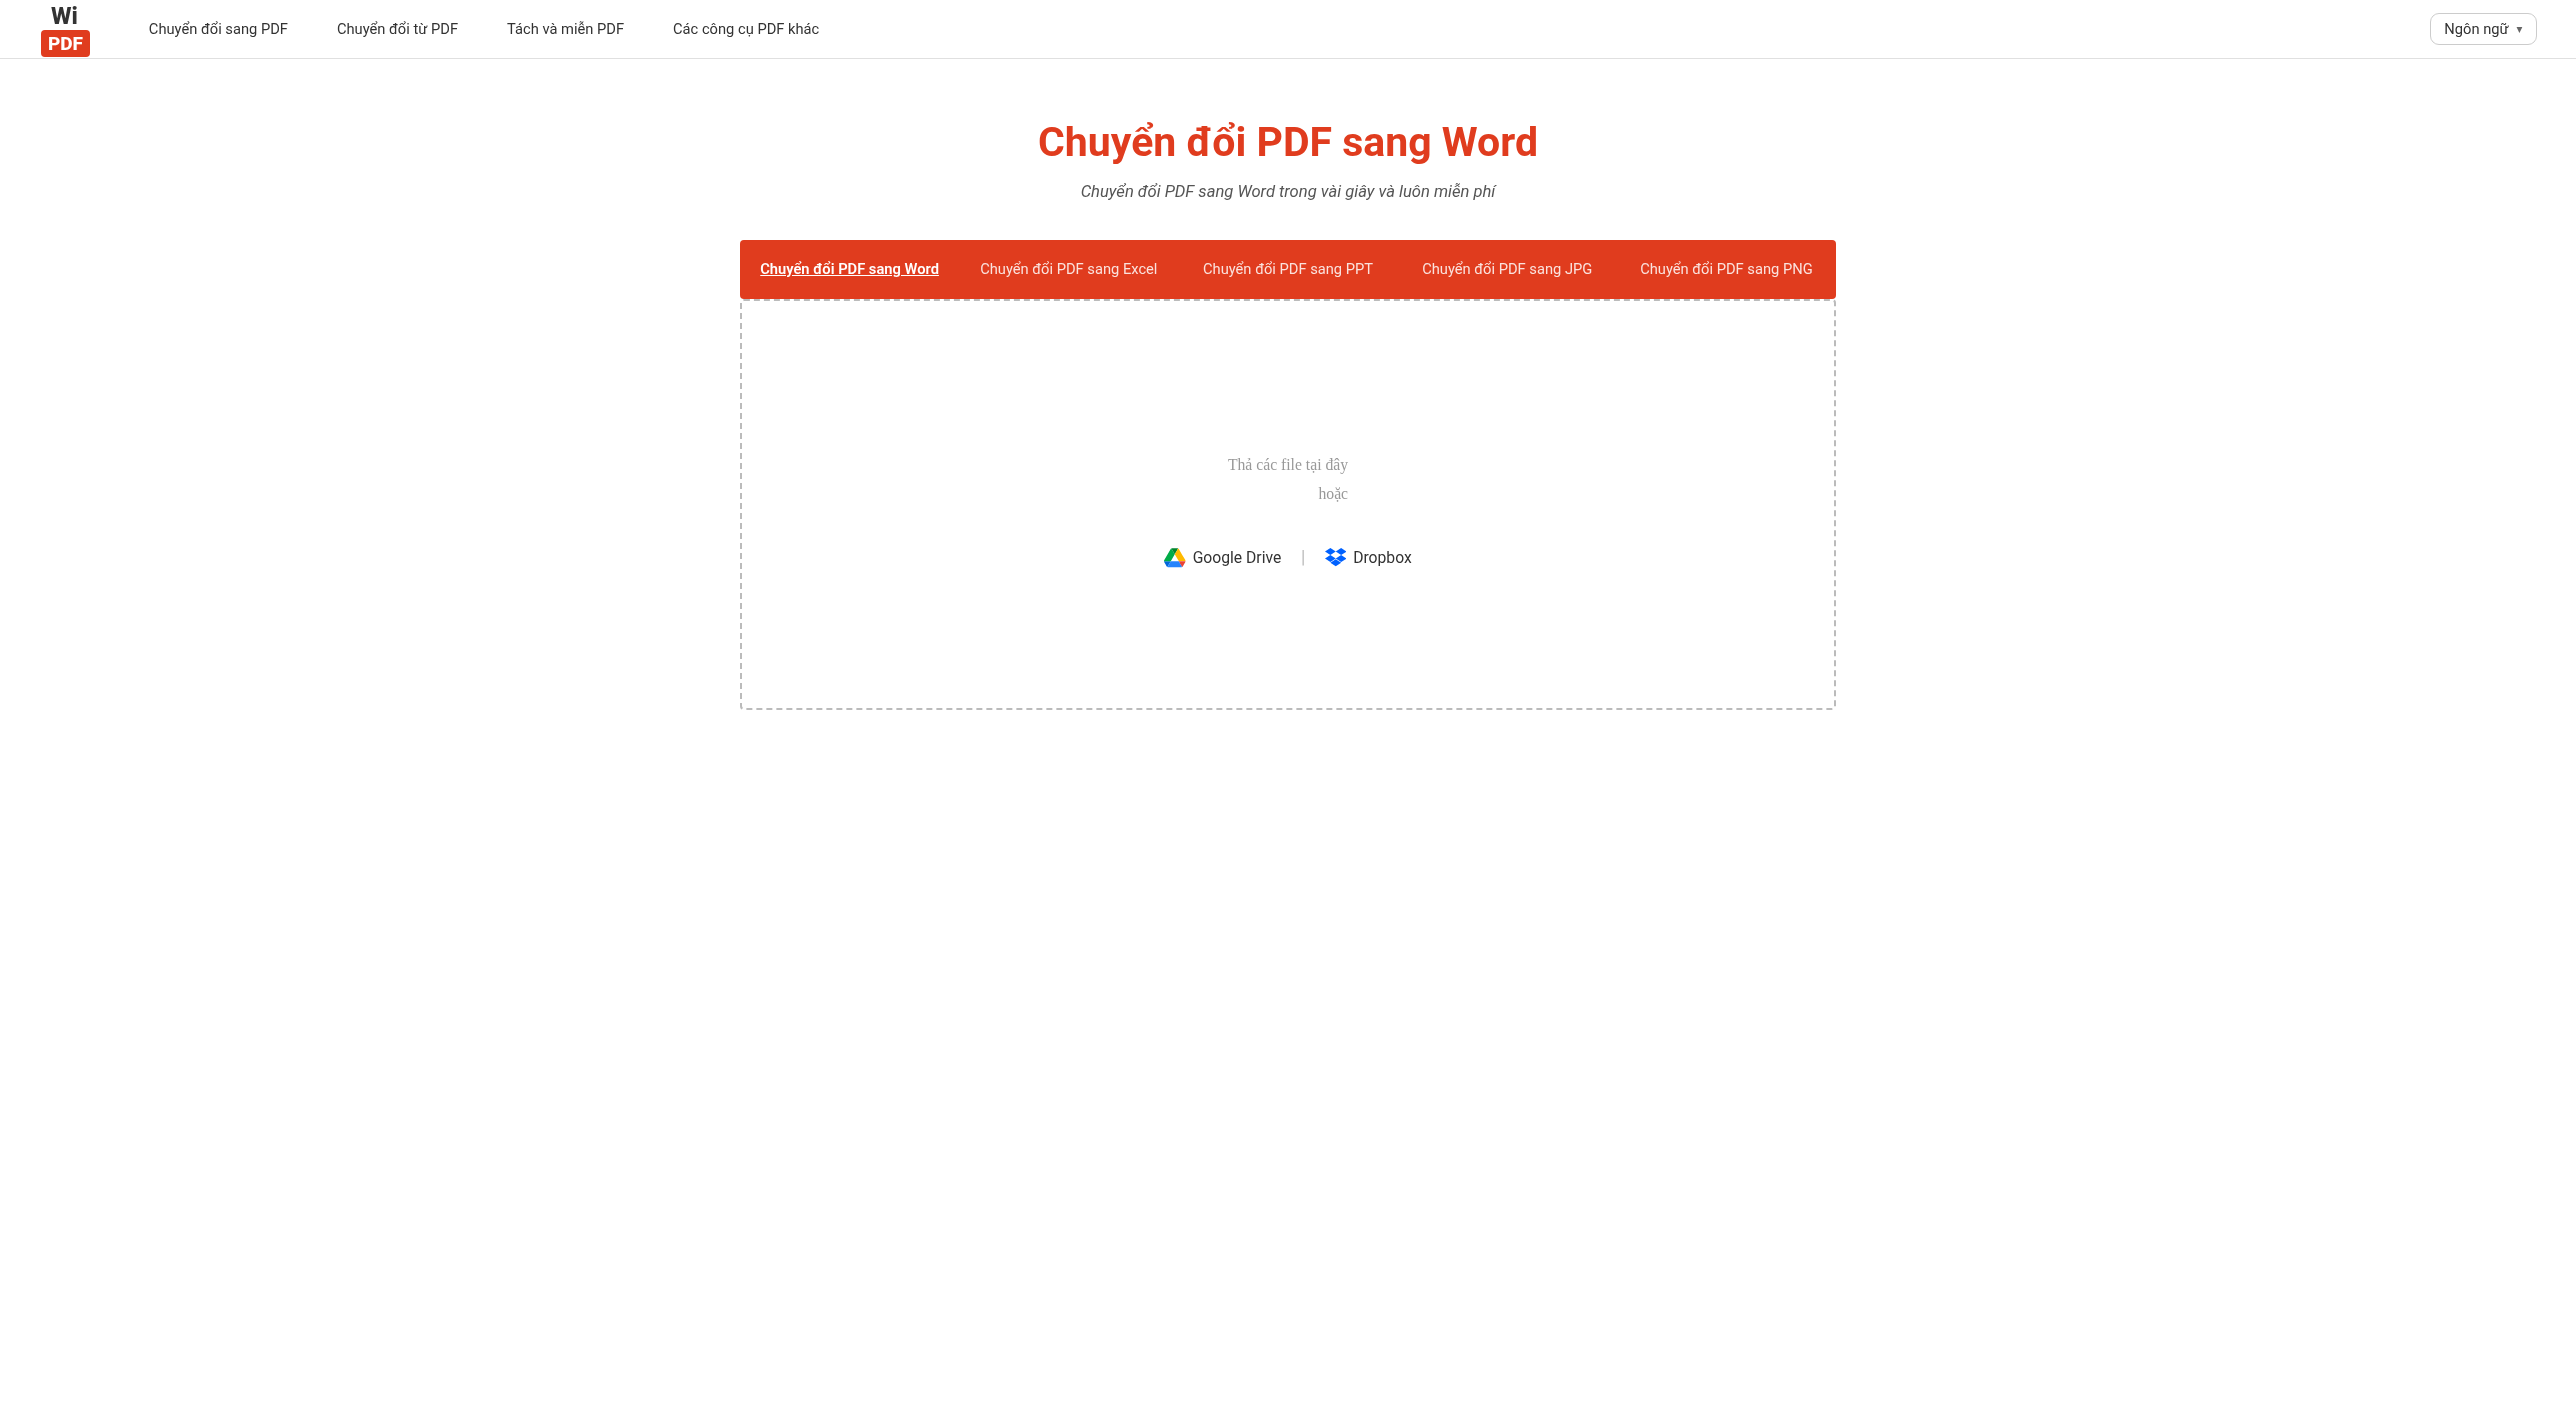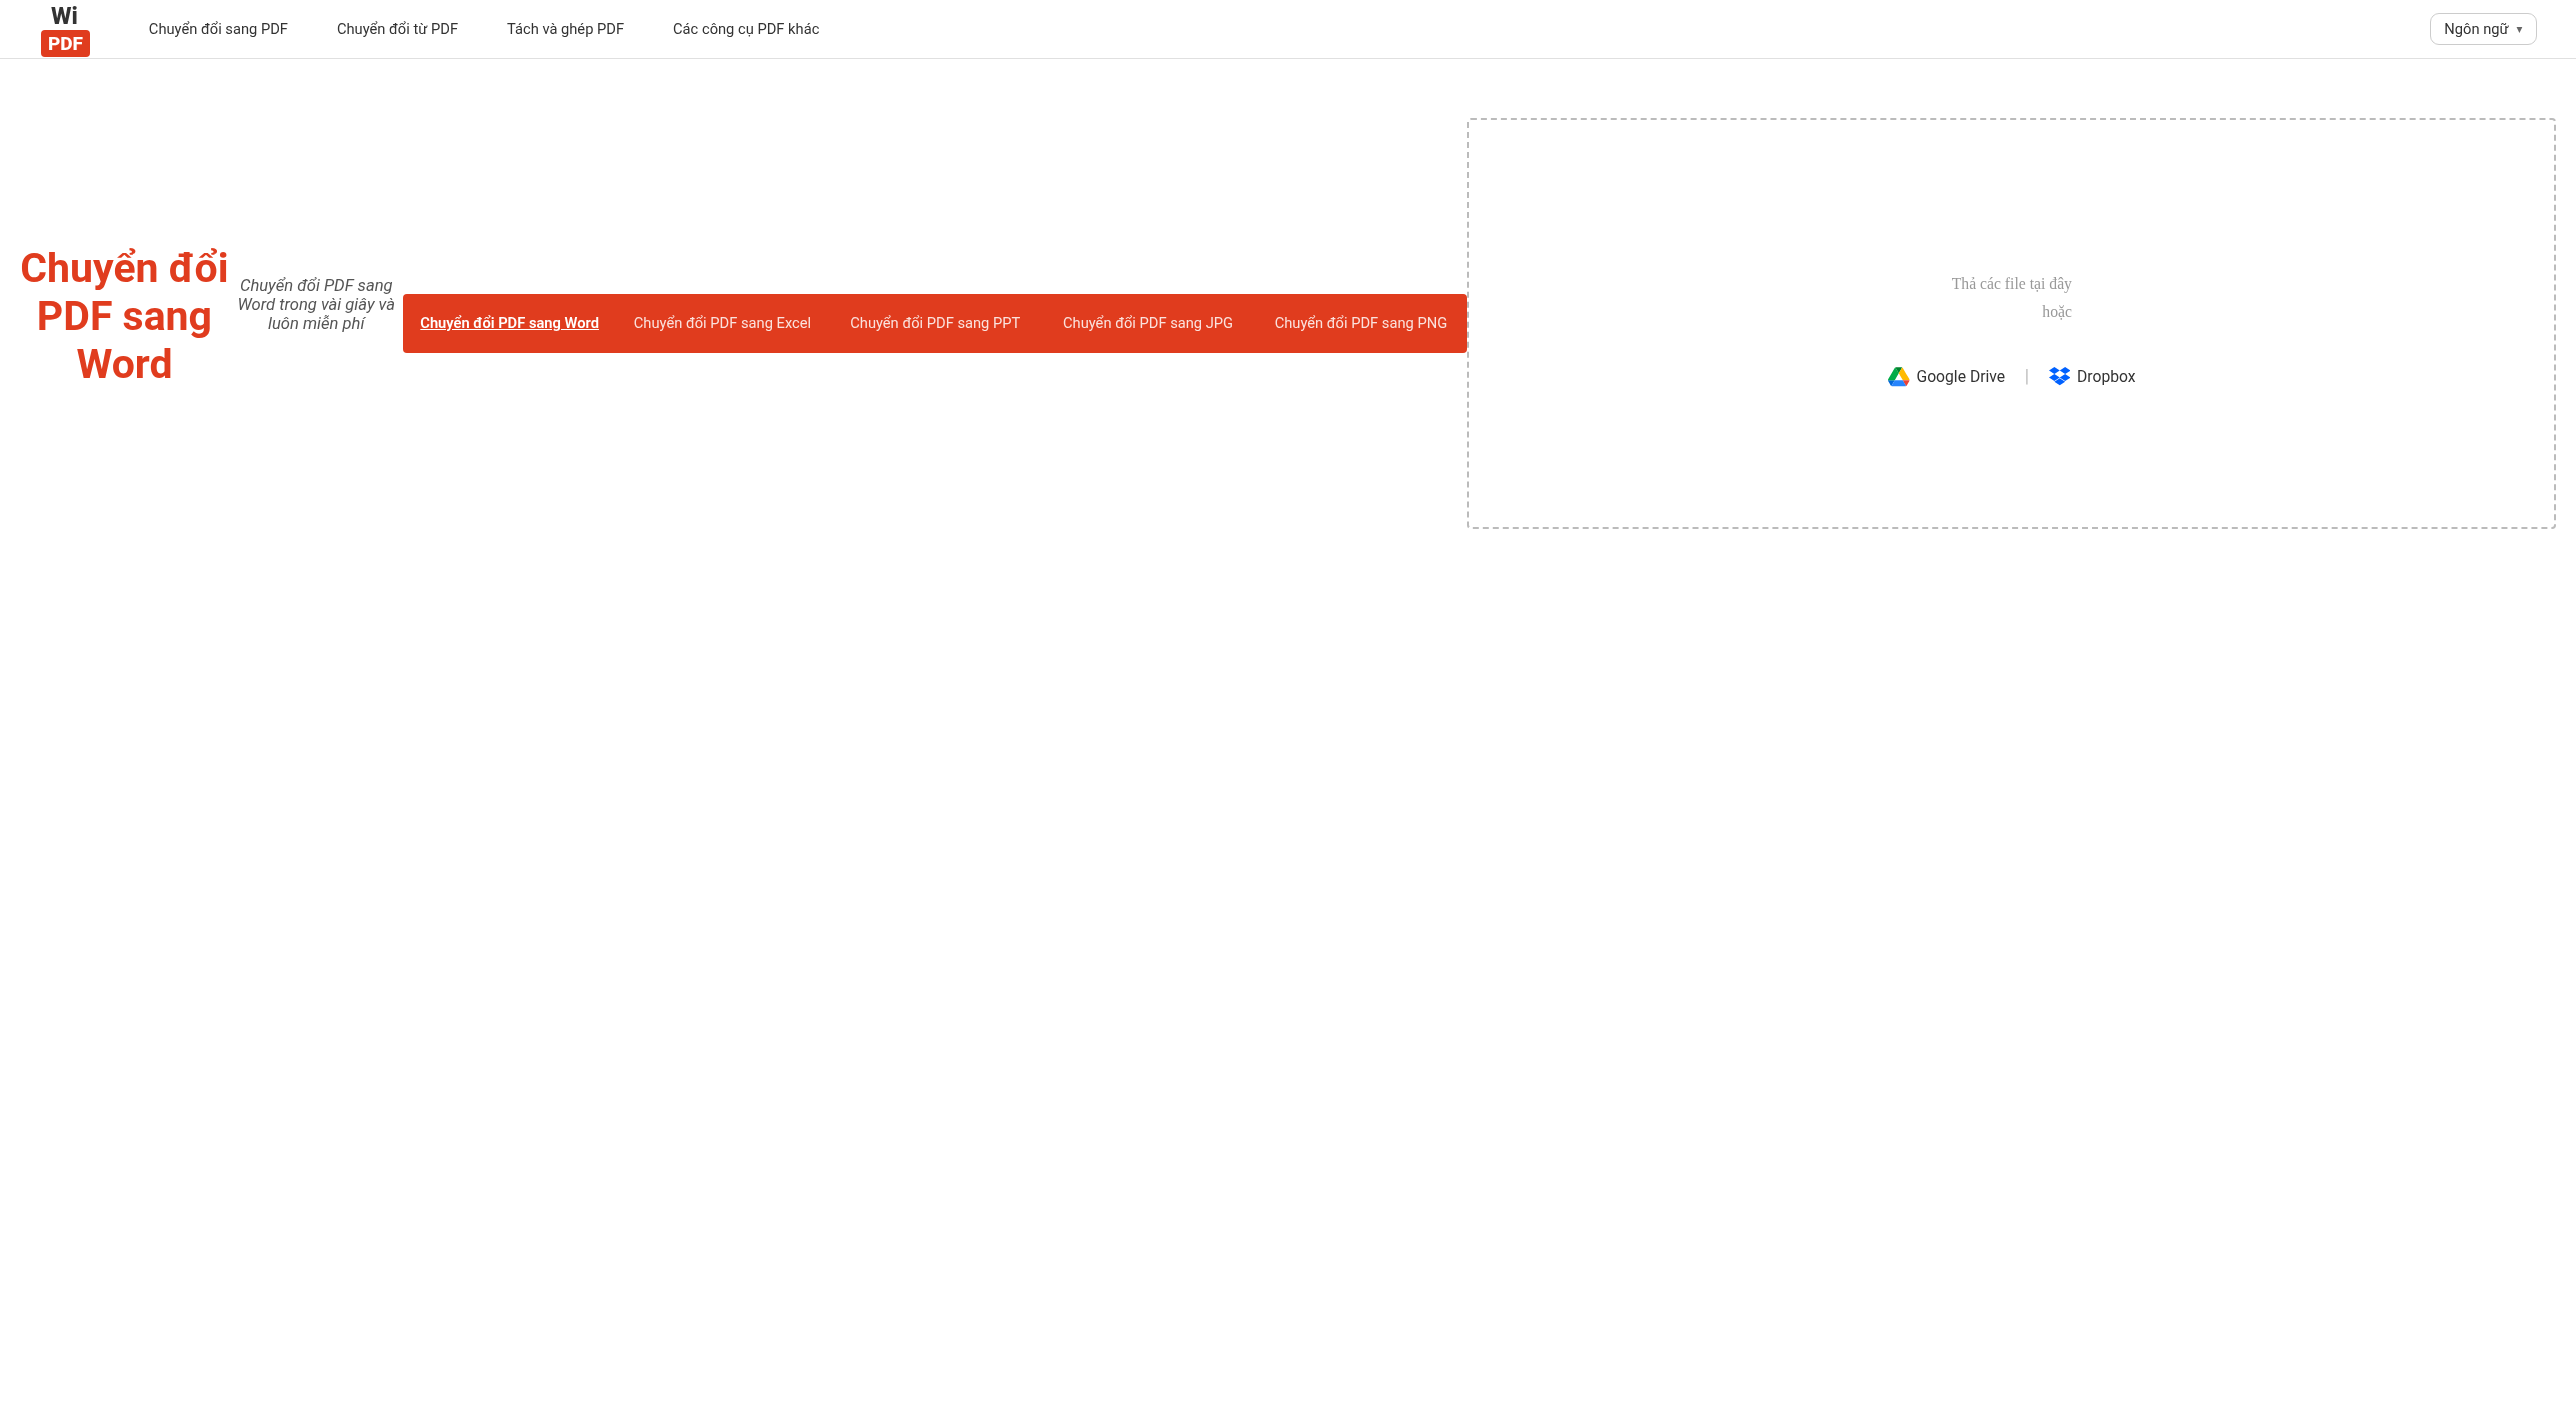--- a/index.html
+++ b/index.html
@@ -77,21 +77,21 @@
 
     .lang-select .chevron {
       font-size: 11.7px;
       color: #666;
     }
 
     
     .main {
       padding: 59px 19.6px 39px;
       display: flex;
-      flex-direction: row;
+      flex-direction: column;
       align-items: center;
     }
 
     .page-title {
       font-size: 41px;
       font-weight: 700;
       color: #e03c1e;
       text-align: center;
       margin-bottom: 15.7px;
     }
@@ -207,21 +207,21 @@
 
 <header class="header">
   <a class="logo-wrap" href="#">
     <span class="logo-wi">Wi</span>
     <span class="logo-pdf">PDF</span>
   </a>
 
   <nav class="nav-links">
     <a class="nav-link" href="#">Chuyển đổi sang PDF</a>
     <a class="nav-link" href="#">Chuyển đổi từ PDF</a>
-    <a class="nav-link" href="#">Tách và ghép PDF</a>
+    <a class="nav-link" href="#">Tách và miễn PDF</a>
     <a class="nav-link" href="#">Các công cụ PDF khác</a>
   </nav>
 
   <div class="lang-select">
     <span>Ngôn ngữ</span>
     <span class="chevron">▾</span>
   </div>
 </header>
 
 <main class="main">

